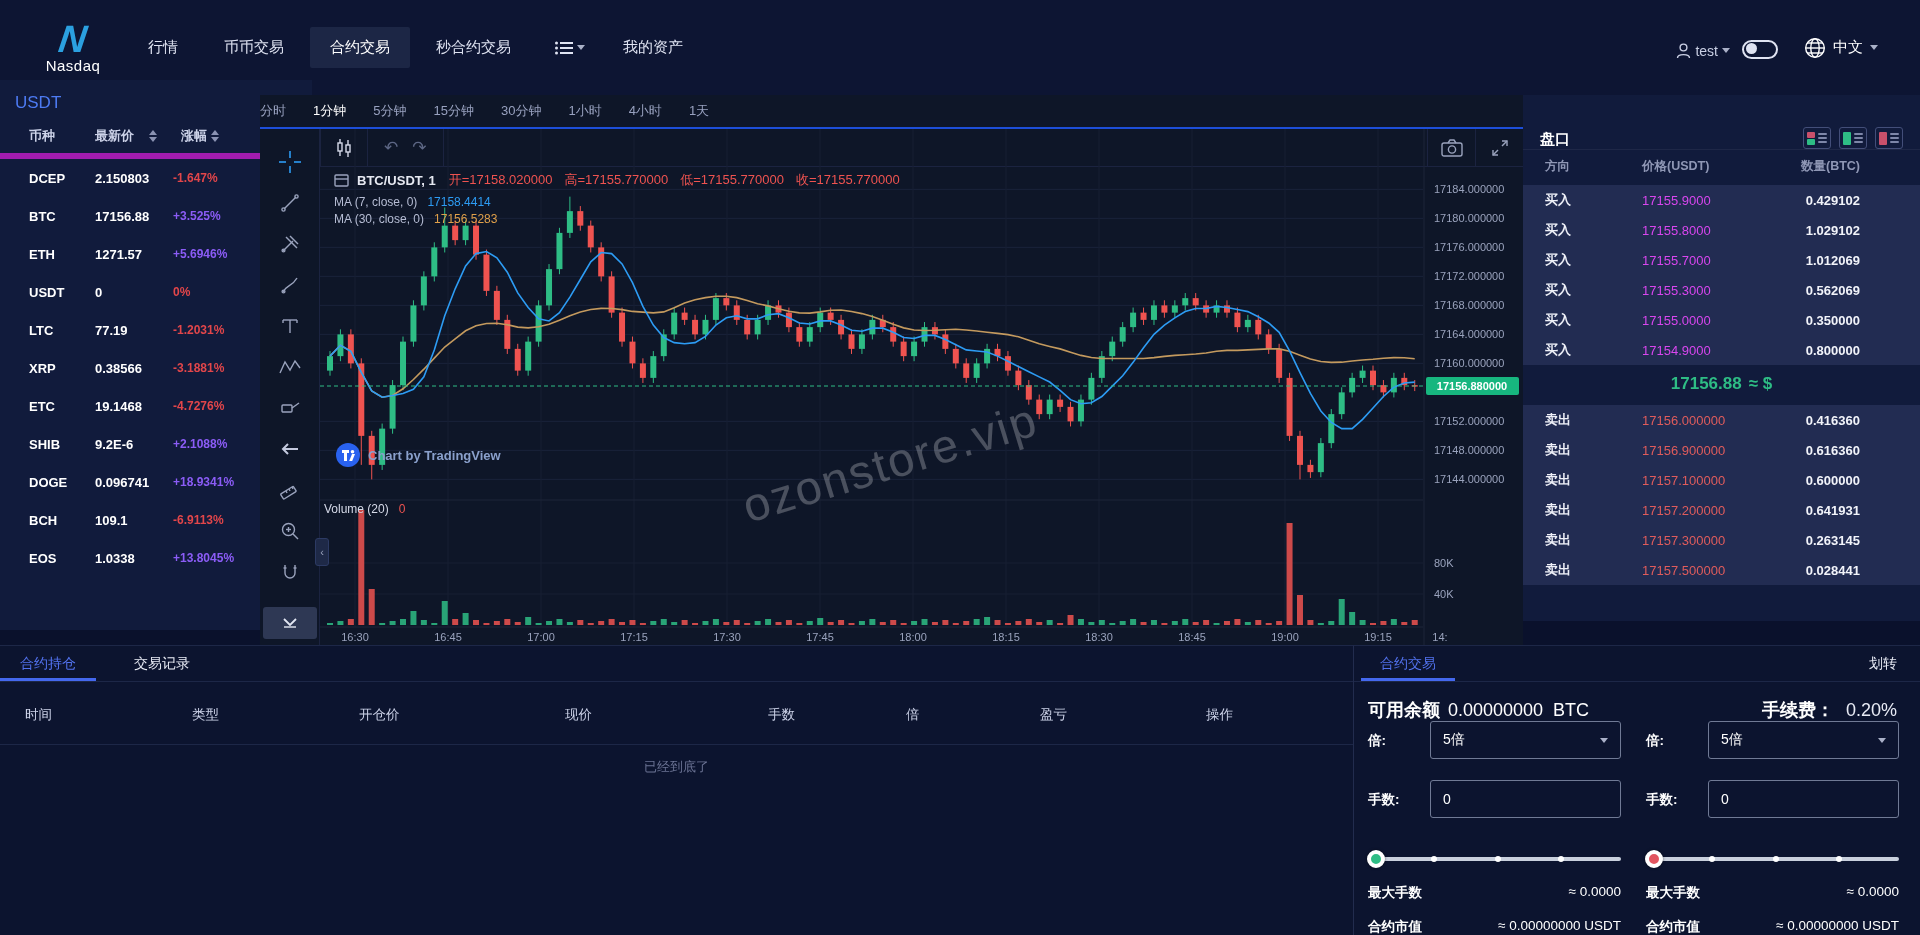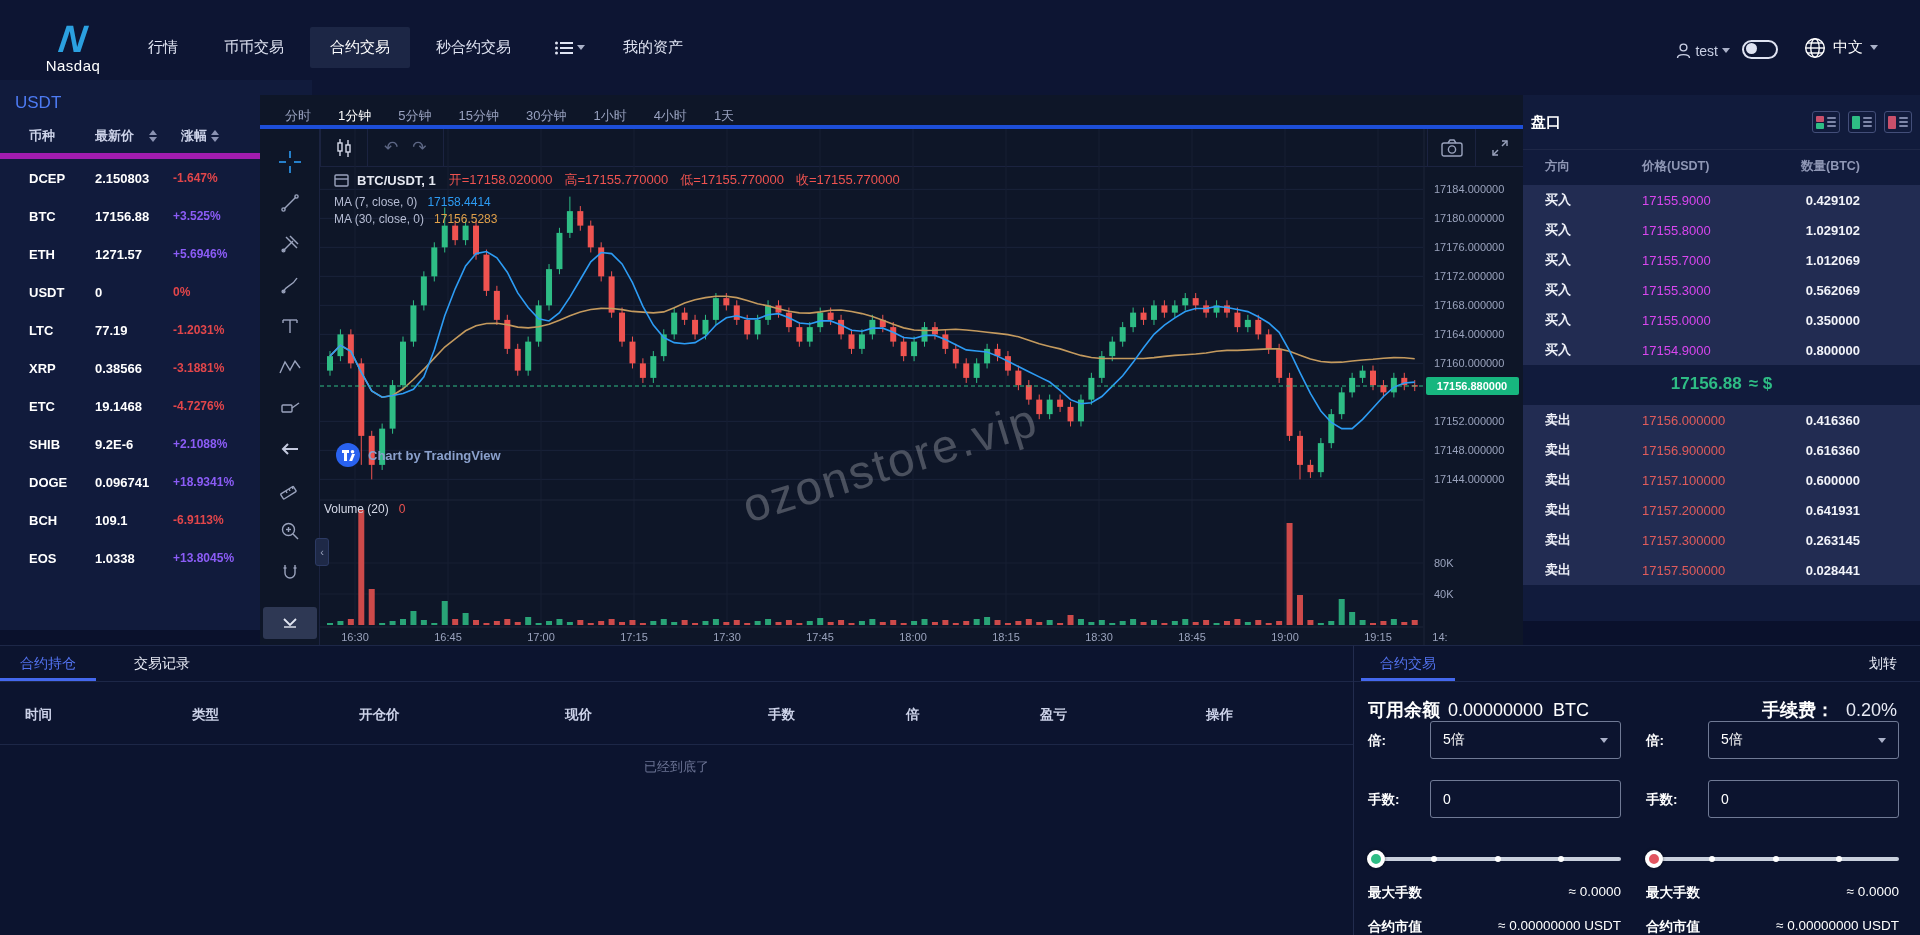--- a/index.html
+++ b/index.html
@@ -29,21 +29,21 @@
 .sb-c1{width:66px}.sb-c2{width:50px}.sb-c3{margin-left:24px}
 .sort{display:flex;flex-direction:column;gap:2px;margin-left:4px}
 .sort i{display:block;width:0;height:0;border-left:4px solid transparent;border-right:4px solid transparent}
 .sort .u{border-bottom:5px solid #8a92b2}.sort .d{border-top:5px solid #8a92b2}
 .coin-row{display:flex;align-items:center;height:38px;padding-left:29px;font-size:13px;font-weight:bold;cursor:pointer}
 .coin-name{width:66px;color:#fff}.coin-price{width:78px;color:#fff}
 .coin-change{font-size:12px}
 .up{color:#8b5cf6}.down{color:#e2464a}
 
 .chart-sec{position:absolute;left:260px;top:95px;width:1263px;height:550px;background:#0e1628}
-.tf-bar{height:34px;display:flex;align-items:flex-end;gap:27px;padding-left:25px;font-size:13px;color:#98a1bf;border-bottom:4px solid #1d4ed8}
+.tf-bar{height:34px;display:flex;align-items:center;gap:27px;padding-left:0;font-size:13px;color:#98a1bf;border-bottom:2px solid #1d4ed8}
 .tf{cursor:pointer;white-space:nowrap}
 .tf.active{color:#fff;font-weight:normal}
 .tb-row{position:absolute;left:60px;top:34px;right:0;height:38px;display:flex;align-items:stretch;border-bottom:1px solid #1b2340}
 .tb-btn{width:48px;display:flex;align-items:center;justify-content:center;border-right:1px solid #1b2340;cursor:pointer;color:#b6bdd4}
 .tb-btn.first{border-left:1px solid #1b2340}
 .tb-undo{display:flex;align-items:center;gap:14px;padding:0 16px;border-right:1px solid #1b2340;color:#5d6785;font-size:17px}
 .tb-undo span{cursor:pointer}
 .tb-right{margin-left:auto;display:flex}
 .tb-right .tb-btn{border-right:none;border-left:1px solid #1b2340}
 .tools{position:absolute;left:0;top:34px;width:60px;height:516px;border-right:1px solid #1b2340;display:flex;flex-direction:column;align-items:center;padding-top:12px}
@@ -60,21 +60,21 @@
 .vol-row{position:absolute;left:64px;top:407px;font-size:12px;color:#d5d9e8}
 .vol-val{color:#ef5350;margin-left:10px}
 .watermark{position:absolute;left:350px;top:340px;width:560px;text-align:center;font-size:47px;
  color:rgba(255,255,255,.25);transform:rotate(-17deg);letter-spacing:2px;pointer-events:none}
 .attrib{position:absolute;left:76px;top:348px;display:flex;align-items:center;gap:8px}
 .tv-circle{width:24px;height:24px;border-radius:50%;background:#2962ef;display:flex;align-items:center;justify-content:center}
 .attrib-text{color:#8aa0cc;font-size:13px;font-weight:bold}
 .collapse-tab{position:absolute;left:55px;top:443px;width:14px;height:28px;background:#1e2947;border:1px solid #2c3a63;border-radius:3px;color:#9aa3bd;font-size:11px;display:flex;align-items:center;justify-content:center;cursor:pointer}
 
 .ob{position:absolute;left:1523px;top:95px;width:397px;height:526px;background:#111b3c}
-.ob-head{display:flex;align-items:center;height:55px;padding:0 8px;border-bottom:1px solid #1e2747}
+.ob-head{display:flex;align-items:flex-end;height:55px;padding:0 17px;border-bottom:1px solid #1e2747}
 .ob-title{font-size:15px;font-weight:bold;color:#fff}
 .ob-icons{margin-left:auto;display:flex;gap:8px}
 .ob-icon{width:28px;height:22px;border:1px solid #434e79;border-radius:3px;display:flex;align-items:center;padding:3px;gap:3px;cursor:pointer}
 .ob-icon .col{display:flex;flex-direction:column;gap:1px}
 .ob-icon .blk{width:8px;height:6px;border-radius:1px}
 .ob-icon .tall{width:8px;height:13px;border-radius:1px}
 .bg-red{background:#c9506b}.bg-green{background:#2ebd85}
 .ob-icon .lines{flex:1;display:flex;flex-direction:column;gap:2px}
 .ob-icon .lines i{display:block;height:2px;background:#7d86a8;border-radius:1px}
 .ob-cols{display:grid;grid-template-columns:97px 150px 1fr;align-items:center;height:32px;padding:0 60px 0 22px;color:#8f97b5;font-size:12.5px;font-weight:bold}
@@ -84,21 +84,21 @@
 .ob-side{color:#eef0f8;font-weight:bold}
 .ob-price.buy{color:#d946ef}.ob-price.sell{color:#e05c5c}
 .ob-amt{color:#f2f4fa;text-align:right;font-weight:bold}
 .ob-mid{height:37px;display:flex;align-items:center;justify-content:center;gap:7px;color:#2ebd85;font-size:17px;font-weight:bold}
 
 .bl{position:absolute;left:0;top:645px;width:1353px;height:290px;background:#0c142f;border-top:1px solid #1d2747}
 .bl-tabs{height:36px;display:flex;border-bottom:1px solid #1d2747}
 .bl-tab{width:96px;text-align:center;padding-top:9px;font-size:14px;color:#e8ebf5;cursor:pointer;margin-right:18px}
 .bl-tab.active{color:#5272ee;border-bottom:3px solid #4468ee}
 .bl-headers{position:relative;height:63px;border-bottom:1px solid #1d2747}
-.bl-headers span{position:absolute;top:24px;font-size:13.5px;font-weight:bold;color:#ccd2e8}
+.bl-headers span{position:absolute;top:24px;font-size:13.5px;font-weight:normal;color:#ccd2e8}
 .bl-headers span:nth-of-type(1){left:25px}.bl-headers span:nth-of-type(2){left:192px}
 .bl-headers span:nth-of-type(3){left:359px}.bl-headers span:nth-of-type(4){left:565px}
 .bl-headers span:nth-of-type(5){left:768px}.bl-headers span:nth-of-type(6){left:906px}
 .bl-headers span:nth-of-type(7){left:1040px}.bl-headers span:nth-of-type(8){left:1206px}
 .bl-empty{text-align:center;color:#6b7394;font-size:13px;margin-top:13px}
 
 .br{position:absolute;left:1353px;top:645px;width:567px;height:290px;background:#0c142f;border-top:1px solid #1d2747;border-left:1px solid #222c4e}
 .br-tabs{height:36px;display:flex;align-items:stretch;border-bottom:1px solid #1d2747;padding-left:7px}
 .br-tab{width:94px;text-align:center;padding-top:9px;font-size:14px;color:#5272ee;border-bottom:3px solid #4468ee;cursor:pointer}
 .br-transfer{margin-left:auto;padding:9px 23px 0 0;font-size:14px;color:#e8ebf5;cursor:pointer}

